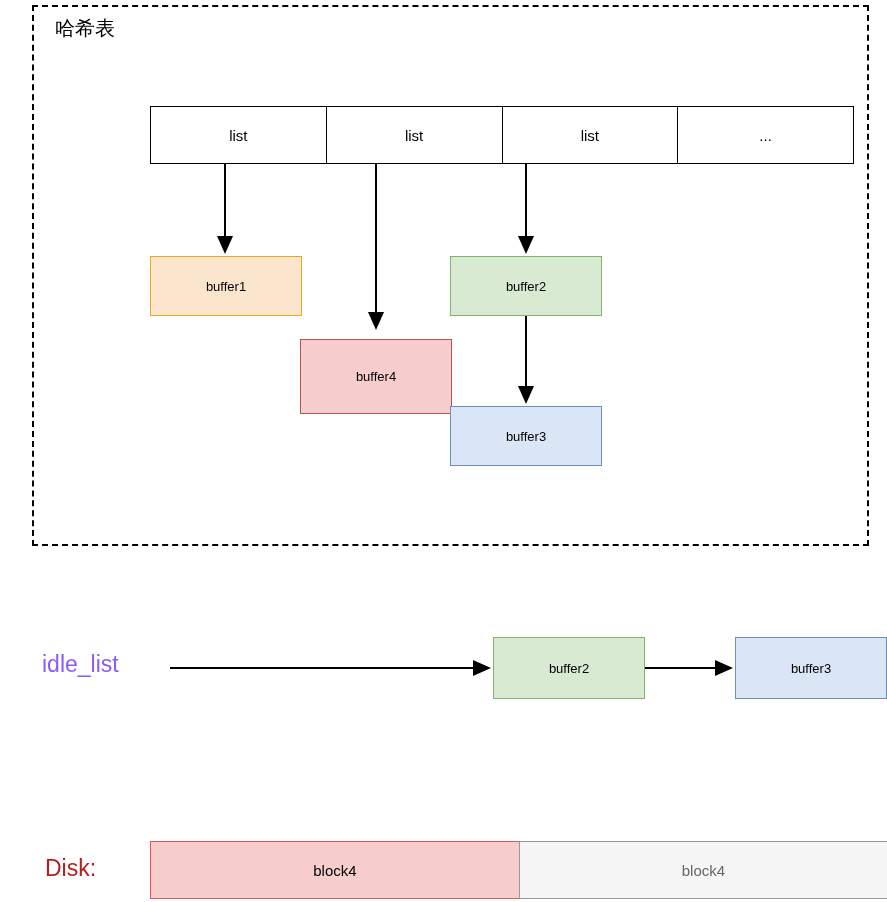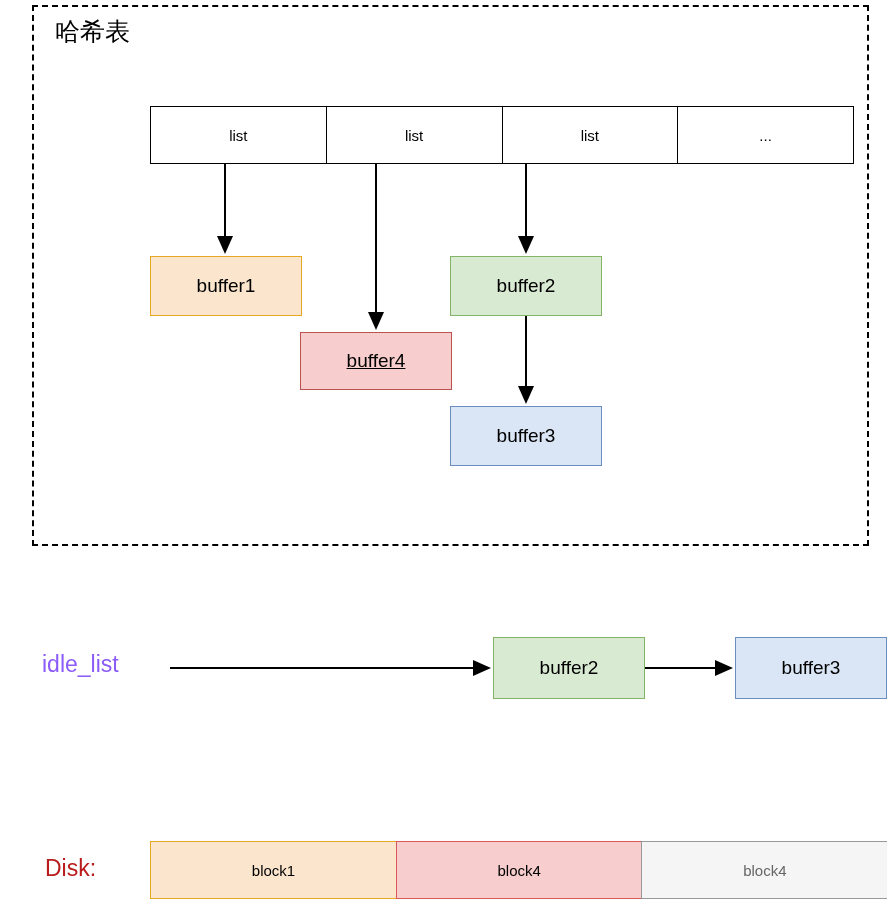--- a/index.html
+++ b/index.html
@@ -27,21 +27,21 @@
     left: 32px;
     top: 5px;
     width: 837px;
     height: 541px;
     border: 2px dashed #000000;
     background: transparent;
   }
   .hash-title {
     left: 55px;
     top: 16px;
-    font-size: 25px;
+    font-size: 20px;
     color: #000000;
     line-height: 1.2;
     white-space: nowrap;
   }
 
   
   .bucket-row {
     left: 150px;
     top: 106px;
     width: 704px;
@@ -60,31 +60,31 @@
     color: #000000;
     background: #ffffff;
   }
   .bucket-cell:last-child { border-right: none; }
 
   
   .buf {
     display: flex;
     align-items: center;
     justify-content: center;
-    font-size: 19px;
+    font-size: 13px;
     color: #000000;
     border-width: 1.5px;
     border-style: solid;
   }
   .buf1 { left: 150px; top: 256px; width: 152px; height: 60px;
           background: #fce5cd; border-color: #e6a823; }
   .buf2 { left: 450px; top: 256px; width: 152px; height: 60px;
           background: #d9ead3; border-color: #82b366; }
-  .buf4 { left: 300px; top: 332px; width: 152px; height: 58px;
-          background: #f7cdcd; border-color: #b85450; text-decoration: underline; }
+  .buf4 { left: 300px; top: 339px; width: 152px; height: 75px;
+          background: #f7cdcd; border-color: #b85450; }
   .buf3 { left: 450px; top: 406px; width: 152px; height: 60px;
           background: #dae5f5; border-color: #6c8ebf; }
 
   
   .idle-label {
     left: 42px;
     top: 651px;
     font-size: 23px;
     color: #8b5cf6;
     white-space: nowrap;
@@ -153,21 +153,20 @@
   <div class="abs buf buf2">buffer2</div>
   <div class="abs buf buf4">buffer4</div>
   <div class="abs buf buf3">buffer3</div>
 
   <div class="abs idle-label">idle_list</div>
   <div class="abs buf idle-buf2">buffer2</div>
   <div class="abs buf idle-buf3">buffer3</div>
 
   <div class="abs disk-label">Disk:</div>
   <div class="abs disk-row">
-    <div class="disk-block dk-orange">block1</div>
     <div class="disk-block dk-red">block4</div>
     <div class="disk-block dk-gray">block4</div>
   </div>
 
   <svg class="overlay" viewBox="0 0 887 902" xmlns="http://www.w3.org/2000/svg">
     <defs>
       <marker id="arw" markerWidth="10" markerHeight="10" refX="7.5" refY="4" orient="auto" markerUnits="strokeWidth">
         <path d="M0,0 L9,4 L0,8 z" fill="#000000"></path>
       </marker>
     </defs>

